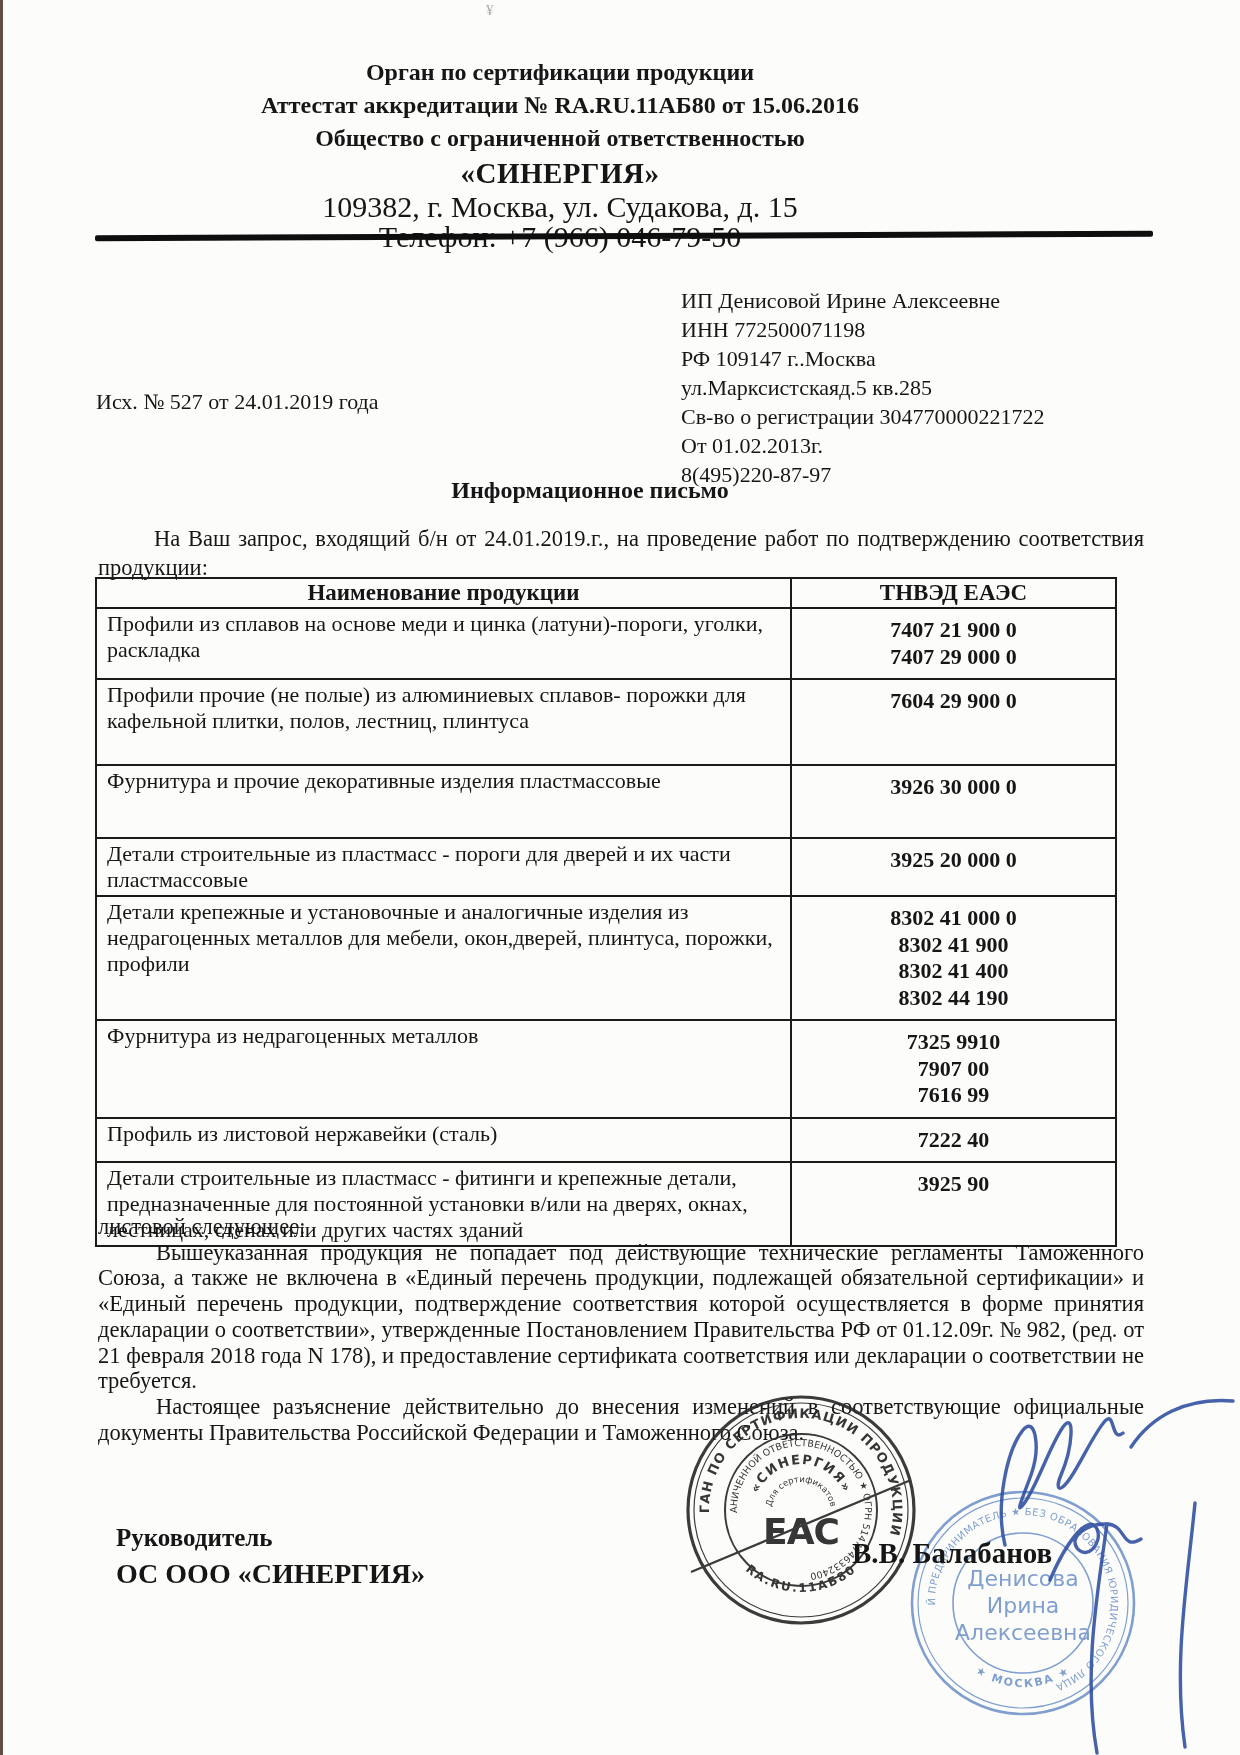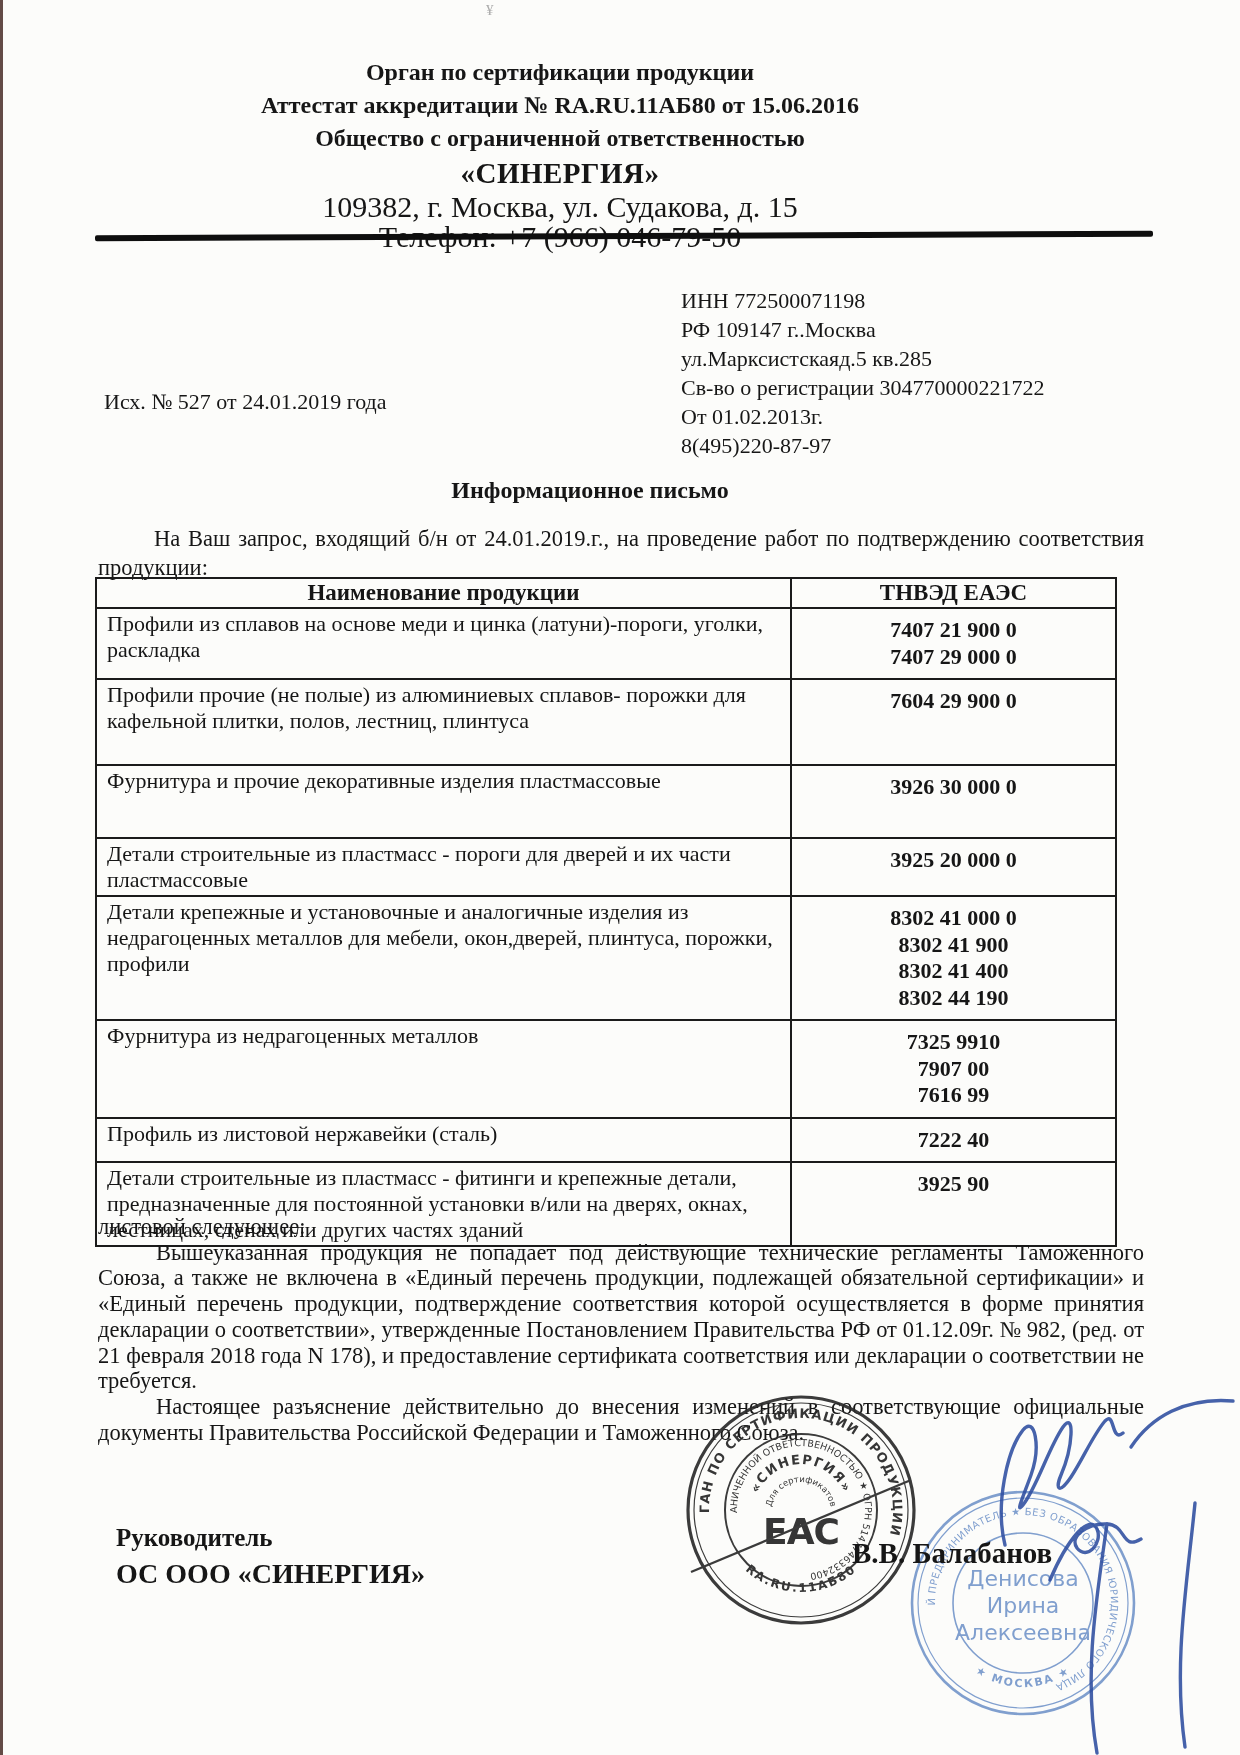--- a/index.html
+++ b/index.html
@@ -13,21 +13,21 @@
   .top-mark { position:absolute; left:486px; top:2px; font-size:15px; color:#9a9a9a; opacity:.8; }
 
   .header { position:absolute; top:56px; left:0; width:1120px; text-align:center; }
   .h-bold { font-size:24px; font-weight:bold; line-height:33px; }
   .h-company { font-size:29px; font-weight:bold; line-height:37px; letter-spacing:.5px; }
   .h-plain { font-size:30px; line-height:30px; }
 
   .rule { position:absolute; left:95px; top:233px; width:1058px; height:6px; background:#0e0e0e; transform:rotate(-0.25deg); border-radius:2px; }
 
   .recipient { position:absolute; left:681px; top:286px; font-size:22px; line-height:29px; }
-  .ref { position:absolute; left:104px; top:389px; font-size:22px;text-align:center; }
+  .ref { position:absolute; left:96px; top:389px; font-size:22px;text-align:center; }
 
   .doc-title { position:absolute; top:477px; left:0; width:1180px; text-align:center; font-size:24px; font-weight:bold; }
 
   .intro { position:absolute; left:98px; top:524px; width:1046px; font-size:22.5px; line-height:29px; text-align:justify; text-indent:56px; }
 
   table.tbl { position:absolute; left:95px; top:577px; width:1020px; border-collapse:collapse; table-layout:fixed; }
   .tbl th, .tbl td { border:2px solid #1b1b1b; vertical-align:top; }
   .tbl th { font-size:23px; font-weight:bold; text-align:center; padding:1px 4px; }
   .name-cell { font-size:22px; line-height:26px; padding:2px 8px 2px 10px; }
   .code-cell { font-size:22px; line-height:26.5px; font-weight:bold; text-align:center; padding:8px 4px; }
@@ -61,20 +61,21 @@
     <div class="h-bold">Аттестат аккредитации № RA.RU.11АБ80 от 15.06.2016</div>
     <div class="h-bold">Общество с ограниченной ответственностью</div>
     <div class="h-company">«СИНЕРГИЯ»</div>
     <div class="h-plain">109382, г. Москва, ул. Судакова, д. 15</div>
     <div class="h-plain">Телефон: +7 (966) 046-79-50</div>
   </div>
 
   <div class="rule"></div>
 
   <div class="recipient">
+    <div>ИП Денисовой Ирине Алексеевне</div>
     <div>ИНН 772500071198</div>
     <div>РФ 109147  г..Москва</div>
     <div>ул.Марксистскаяд.5 кв.285</div>
     <div>Св-во о регистрации 304770000221722</div>
     <div>От 01.02.2013г.</div>
     <div>8(495)220-87-97</div>
   </div>
 
   <div class="ref">Исх. № 527 от 24.01.2019 года</div>
 

